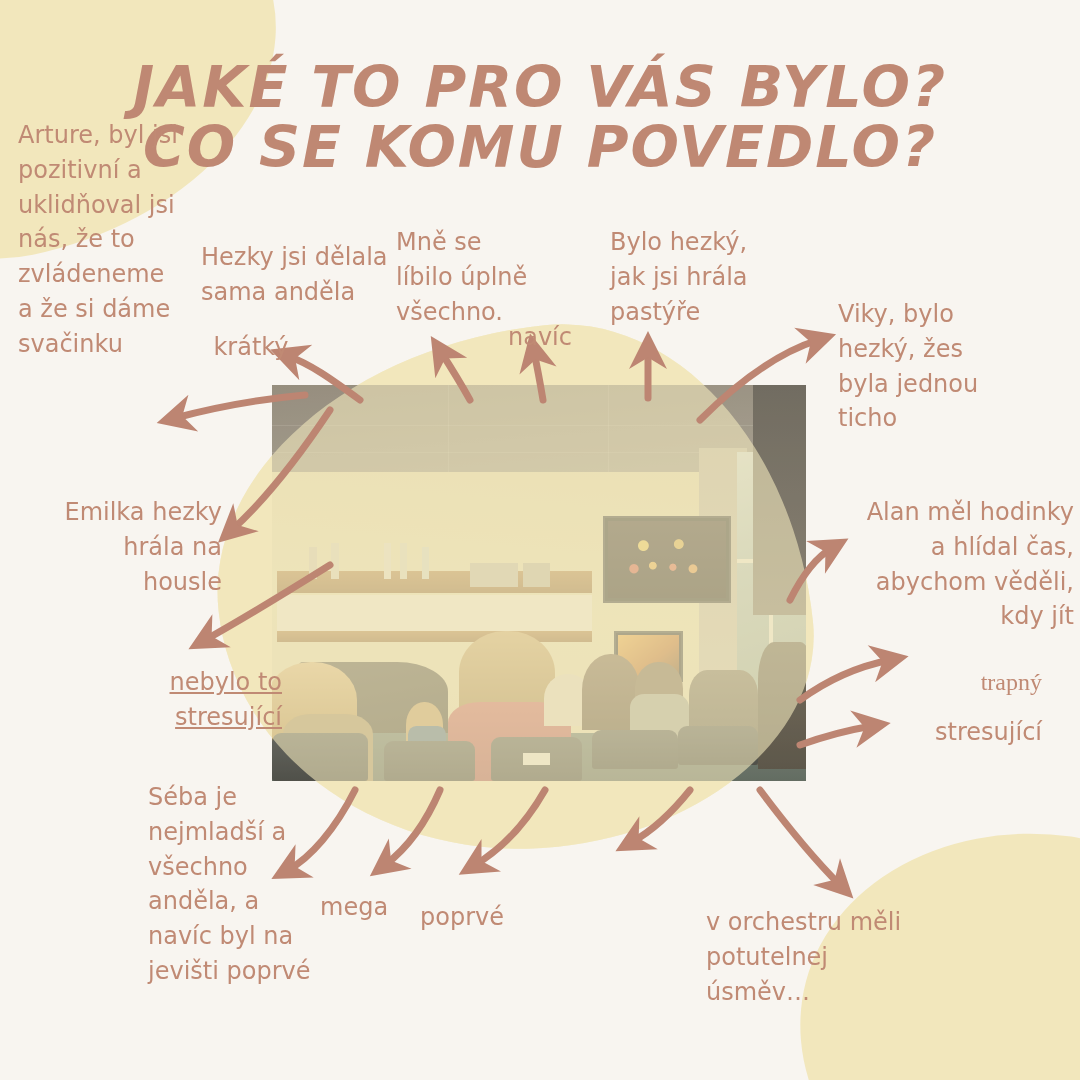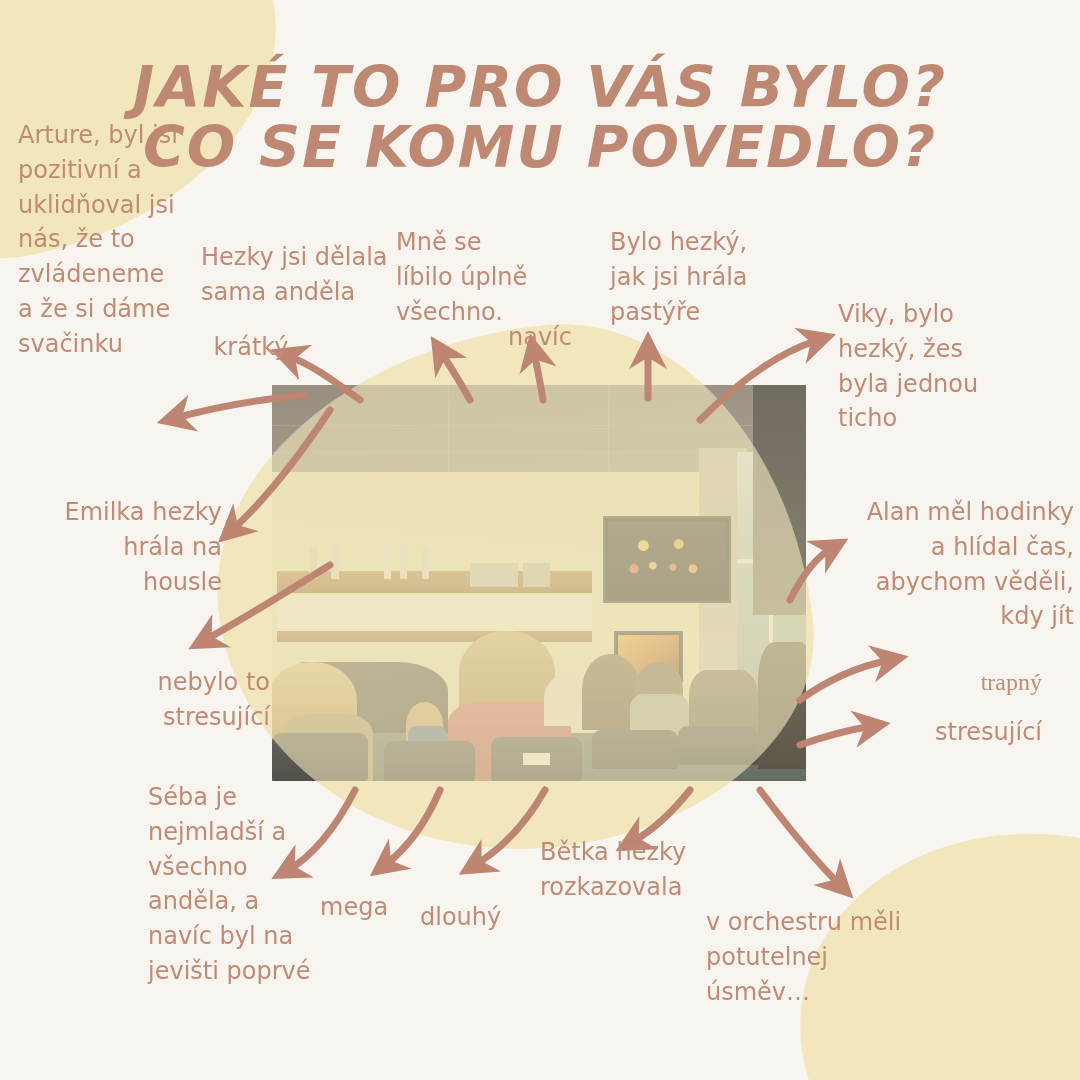--- a/index.html
+++ b/index.html
@@ -111,21 +111,21 @@
   #note-arture      {left:18px;  top:118px; width:160px;}
   #note-hezky       {left:176px; top:240px; width:215px;margin-left:25px;}
   #note-mne         {left:396px; top:225px; width:135px;}
   #note-mrtvy       {left:508px; top:320px; width:80px;}
   #note-bylo-hezky  {left:610px; top:225px; width:165px;}
   #note-viky        {left:838px; top:297px; width:175px;}
   #note-emilka      {left:42px;  top:495px; width:180px;}
   #note-alan        {left:830px; top:495px; width:212px;margin-left:32px;}
   #note-trapny      {left:830px; top:665px; width:212px;font-family:Liberation Serif, serif;}
   #note-stresujici-r{left:830px; top:715px; width:212px;}
-  #note-nebylo      {left:130px; top:665px; width:140px;}
+  #note-nebylo      {left:142px; top:665px; width:140px;text-decoration:underline;}
   #note-seba        {left:148px; top:780px; width:165px;}
   #note-mega        {left:320px; top:890px; width:90px;}
   #note-dlouhy      {left:420px; top:900px; width:105px;}
   #note-betka       {left:540px; top:835px; width:160px;}
   #note-orchestr    {left:706px; top:905px; width:230px;}
 </style>
 </head>
 <body>
 
 <div class="stage">
@@ -251,17 +251,16 @@
   <div class="note n-left" id="note-mrtvy">navíc</div>
   <div class="note n-left" id="note-bylo-hezky">Bylo hezký, jak jsi hrála pastýře</div>
   <div class="note n-left" id="note-viky">Viky, bylo hezký, žes byla jednou ticho</div>
   <div class="note n-right" id="note-emilka">Emilka hezky hrála na housle</div>
   <div class="note n-right" id="note-alan">Alan měl hodinky a hlídal čas, abychom věděli, kdy jít</div>
   <div class="note n-right" id="note-trapny">trapný</div>
   <div class="note n-right" id="note-stresujici-r">stresující</div>
   <div class="note n-right" id="note-nebylo">nebylo to stresující</div>
   <div class="note n-left" id="note-seba">Séba je nejmladší a všechno anděla, a navíc byl na jevišti poprvé</div>
   <div class="note n-left" id="note-mega">mega</div>
-  <div class="note n-left" id="note-dlouhy">dlouhý</div>
-  <div class="note n-left" id="note-betka">Bětka hezky rozkazovala</div>
+  <div class="note n-left" id="note-dlouhy">poprvé</div>
   <div class="note n-left" id="note-orchestr">v orchestru měli potutelnej úsměv…</div>
 
 </div>
 
 </body></html>

